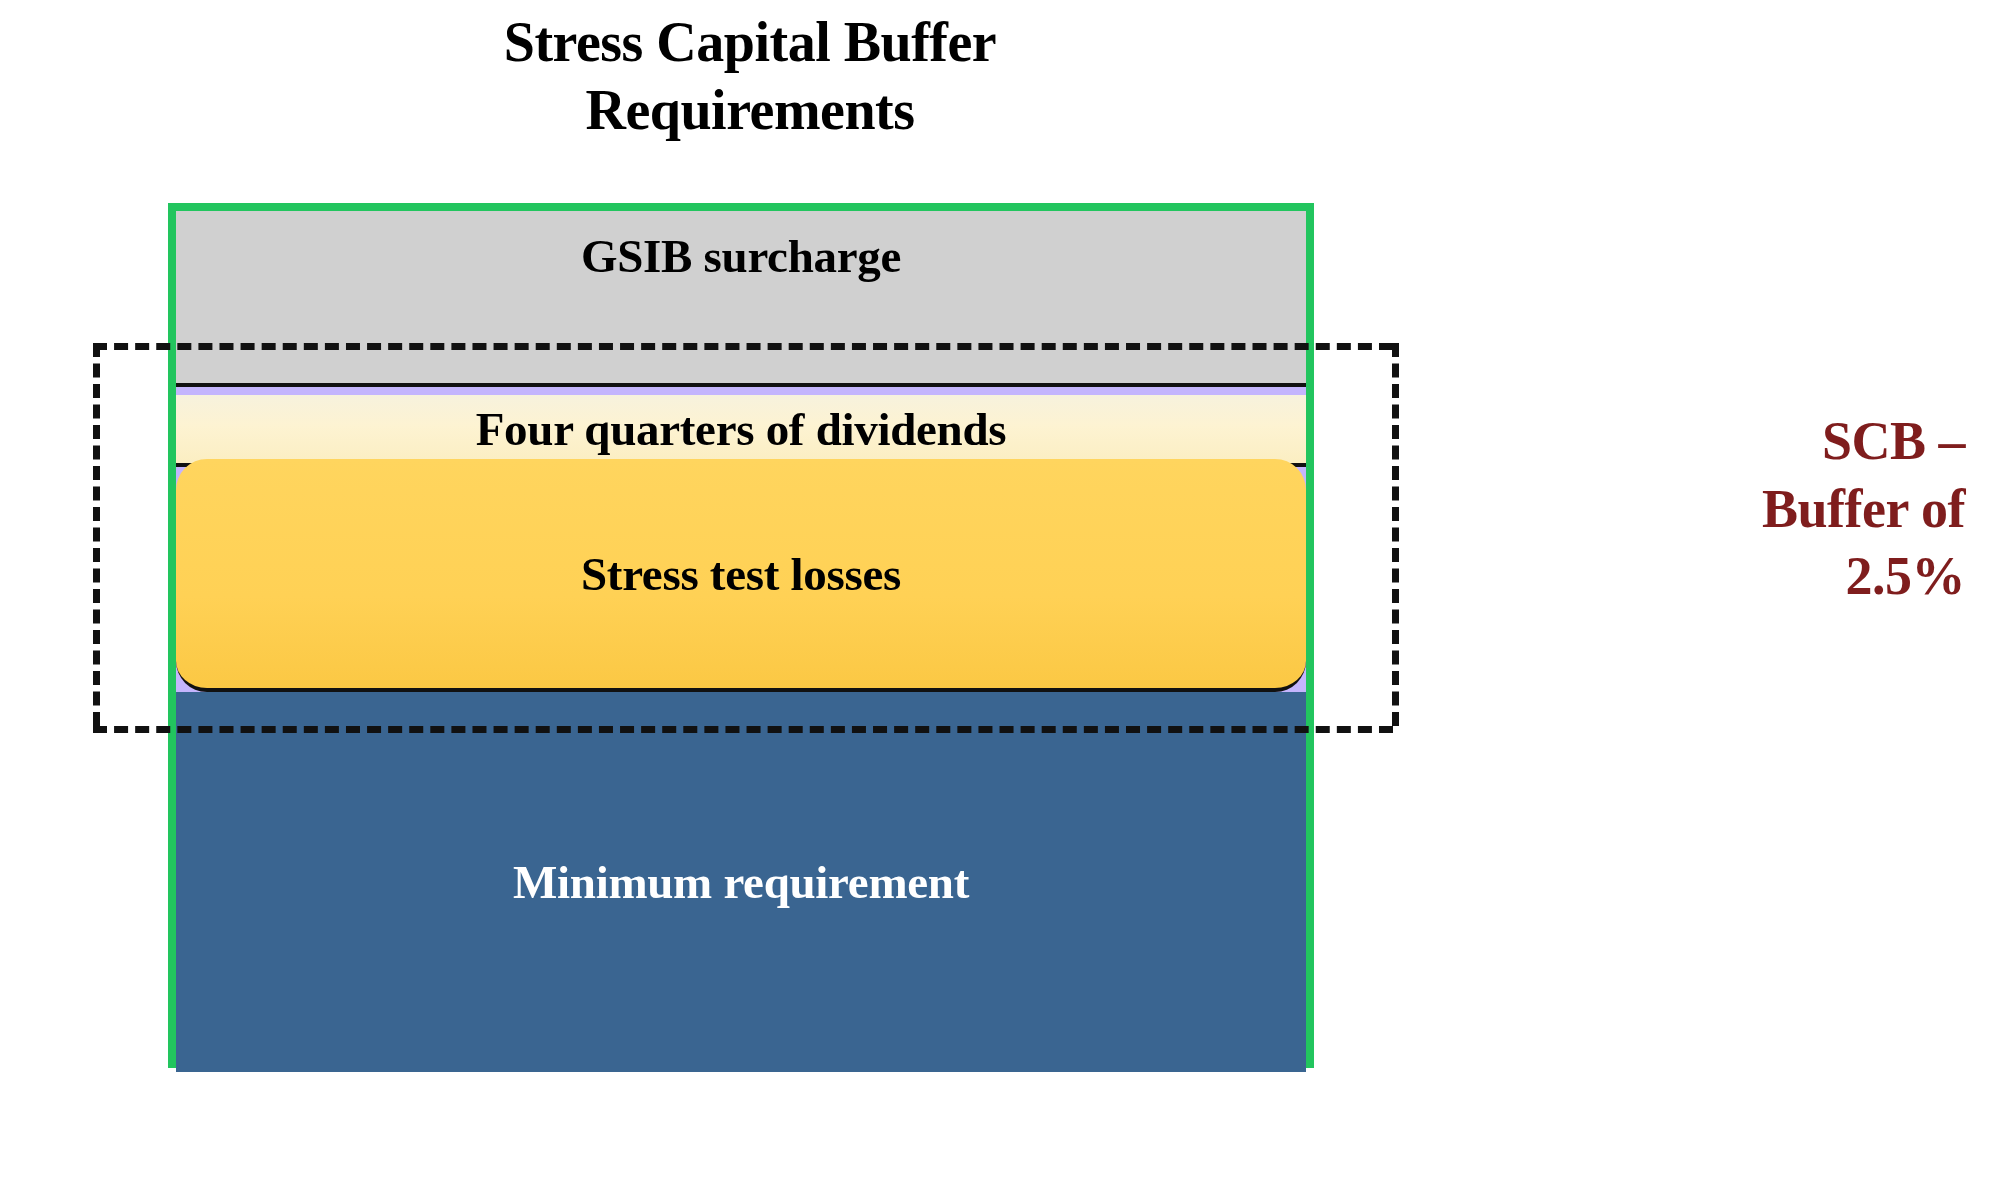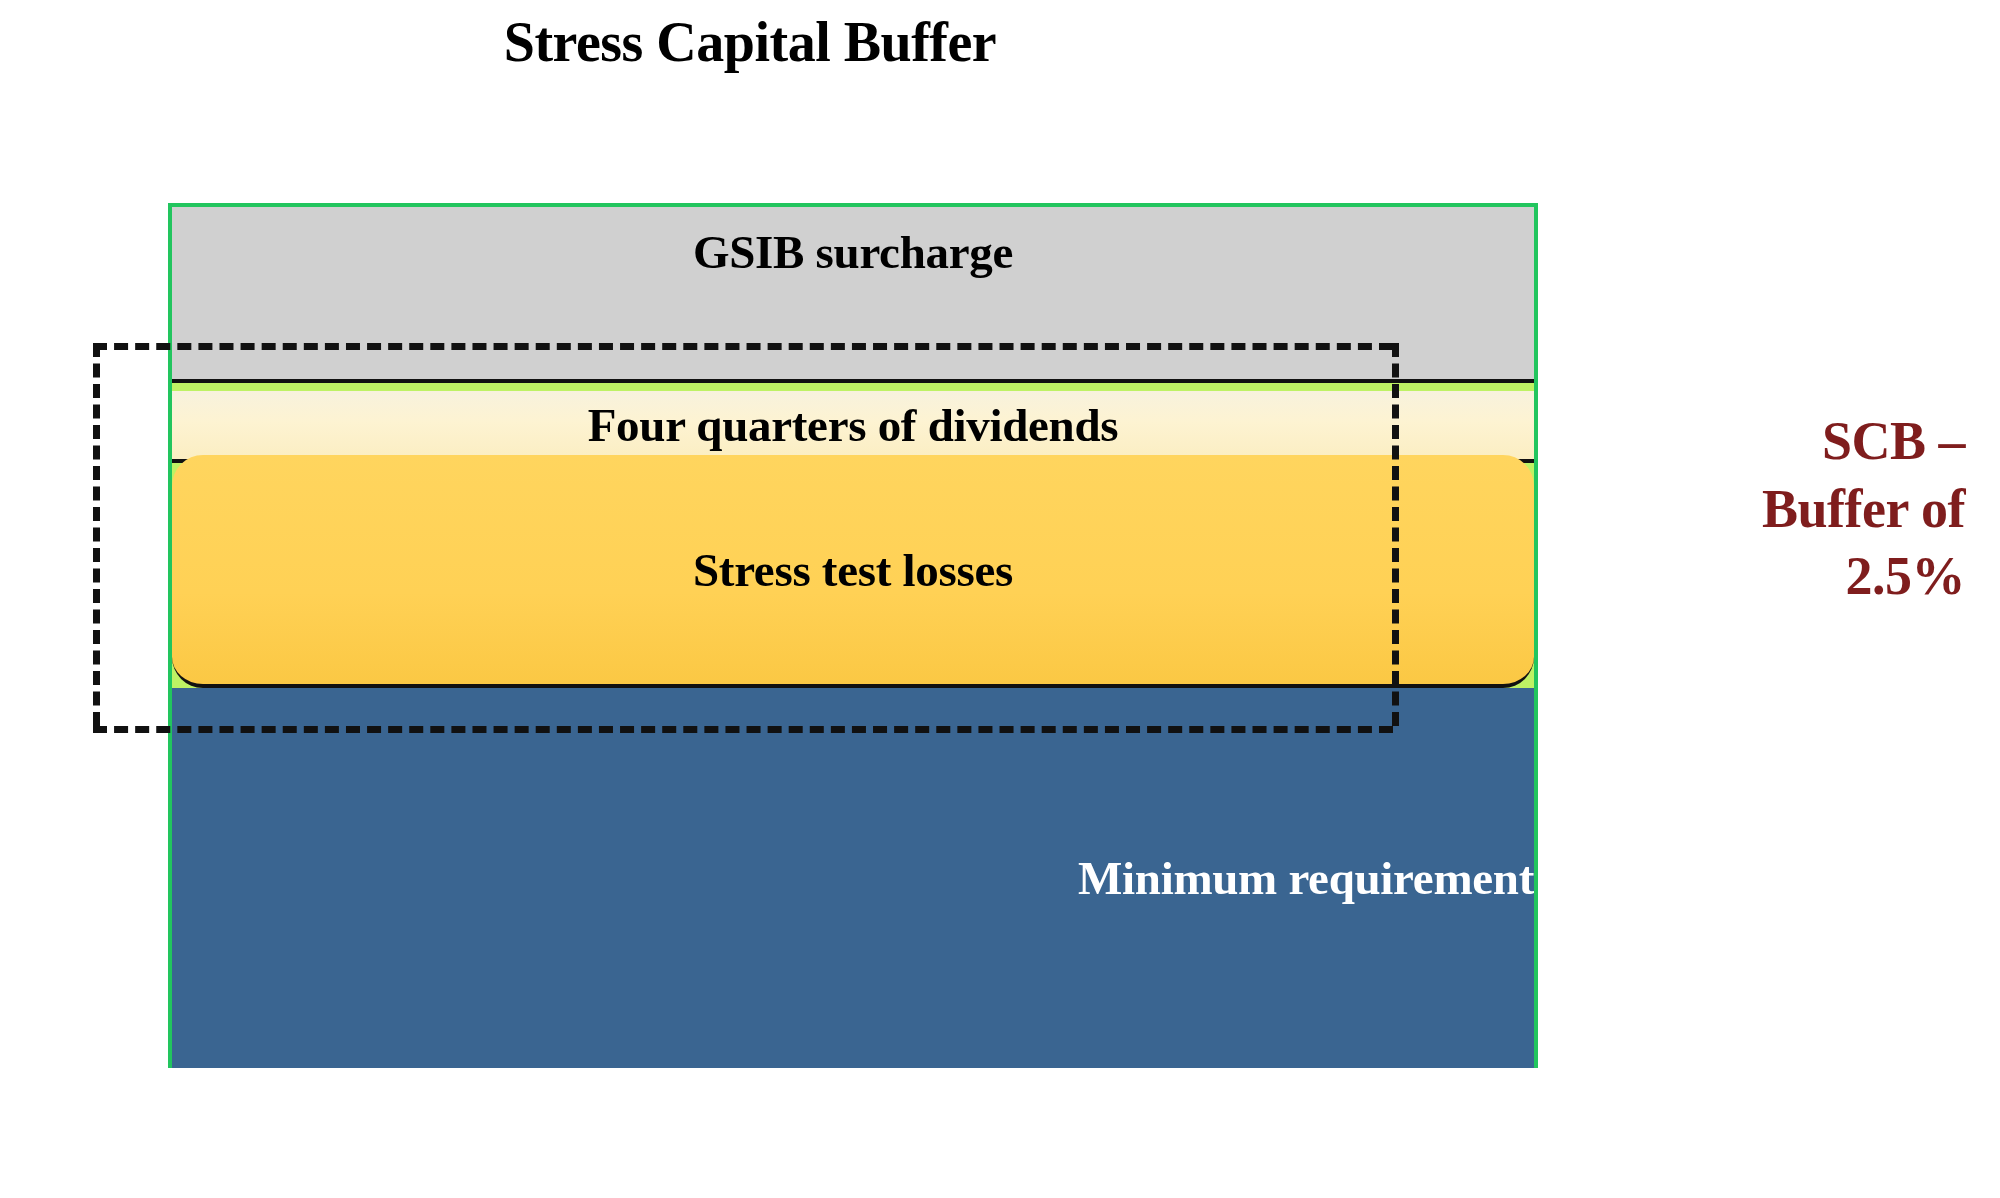--- a/index.html
+++ b/index.html
@@ -35,25 +35,25 @@
     color: #000000;
     letter-spacing: -0.5px;
   }
   .chart-title .t-line { display: block; }
 
   
   #stack {
     position: absolute;
     left: 168px;
     top: 203px;
-    width: 1370px;
+    width: 1146px;
     height: 865px;
-    border: 4px solid #22c55e;
+    border: 8px solid #22c55e;
     box-sizing: border-box;
-    background: #bef264;
+    background: #c4b5fd;
   }
 
   .seg {
     position: absolute;
     left: 0;
     width: 100%;
     box-sizing: border-box;
     display: flex;
     align-items: center;
     justify-content: center;
@@ -92,21 +92,20 @@
     background: linear-gradient(to bottom, #ffd55e 0%, #ffd155 60%, #fbc844 100%);
     border-bottom: 4px solid #111111;
     border-radius: 31px;
   }
 
   
   .seg-minimum {
     top: 481px;
     height: 380px;
     background: #3a6591;
-    justify-content: flex-end;
   }
   .seg-minimum .seg-label {
     color: #ffffff;
   }
 
   
   .bracket-h {
     position: absolute;
     height: 0;
     border-top: 7px dashed #111111;
@@ -139,20 +138,21 @@
   }
   .scb-label .s-line { display: block; }
 </style>
 </head>
 <body>
 
 <div id="canvas">
 
   <div class="chart-title">
     <span class="t-line">Stress Capital Buffer</span>
+    <span class="t-line">Requirements</span>
   </div>
 
   <div id="stack">
 
     <div class="seg seg-gsib">
       <span class="seg-label">GSIB surcharge</span>
     </div>
 
     <div class="seg seg-dividends">
       <span class="seg-label">Four quarters of dividends</span>

